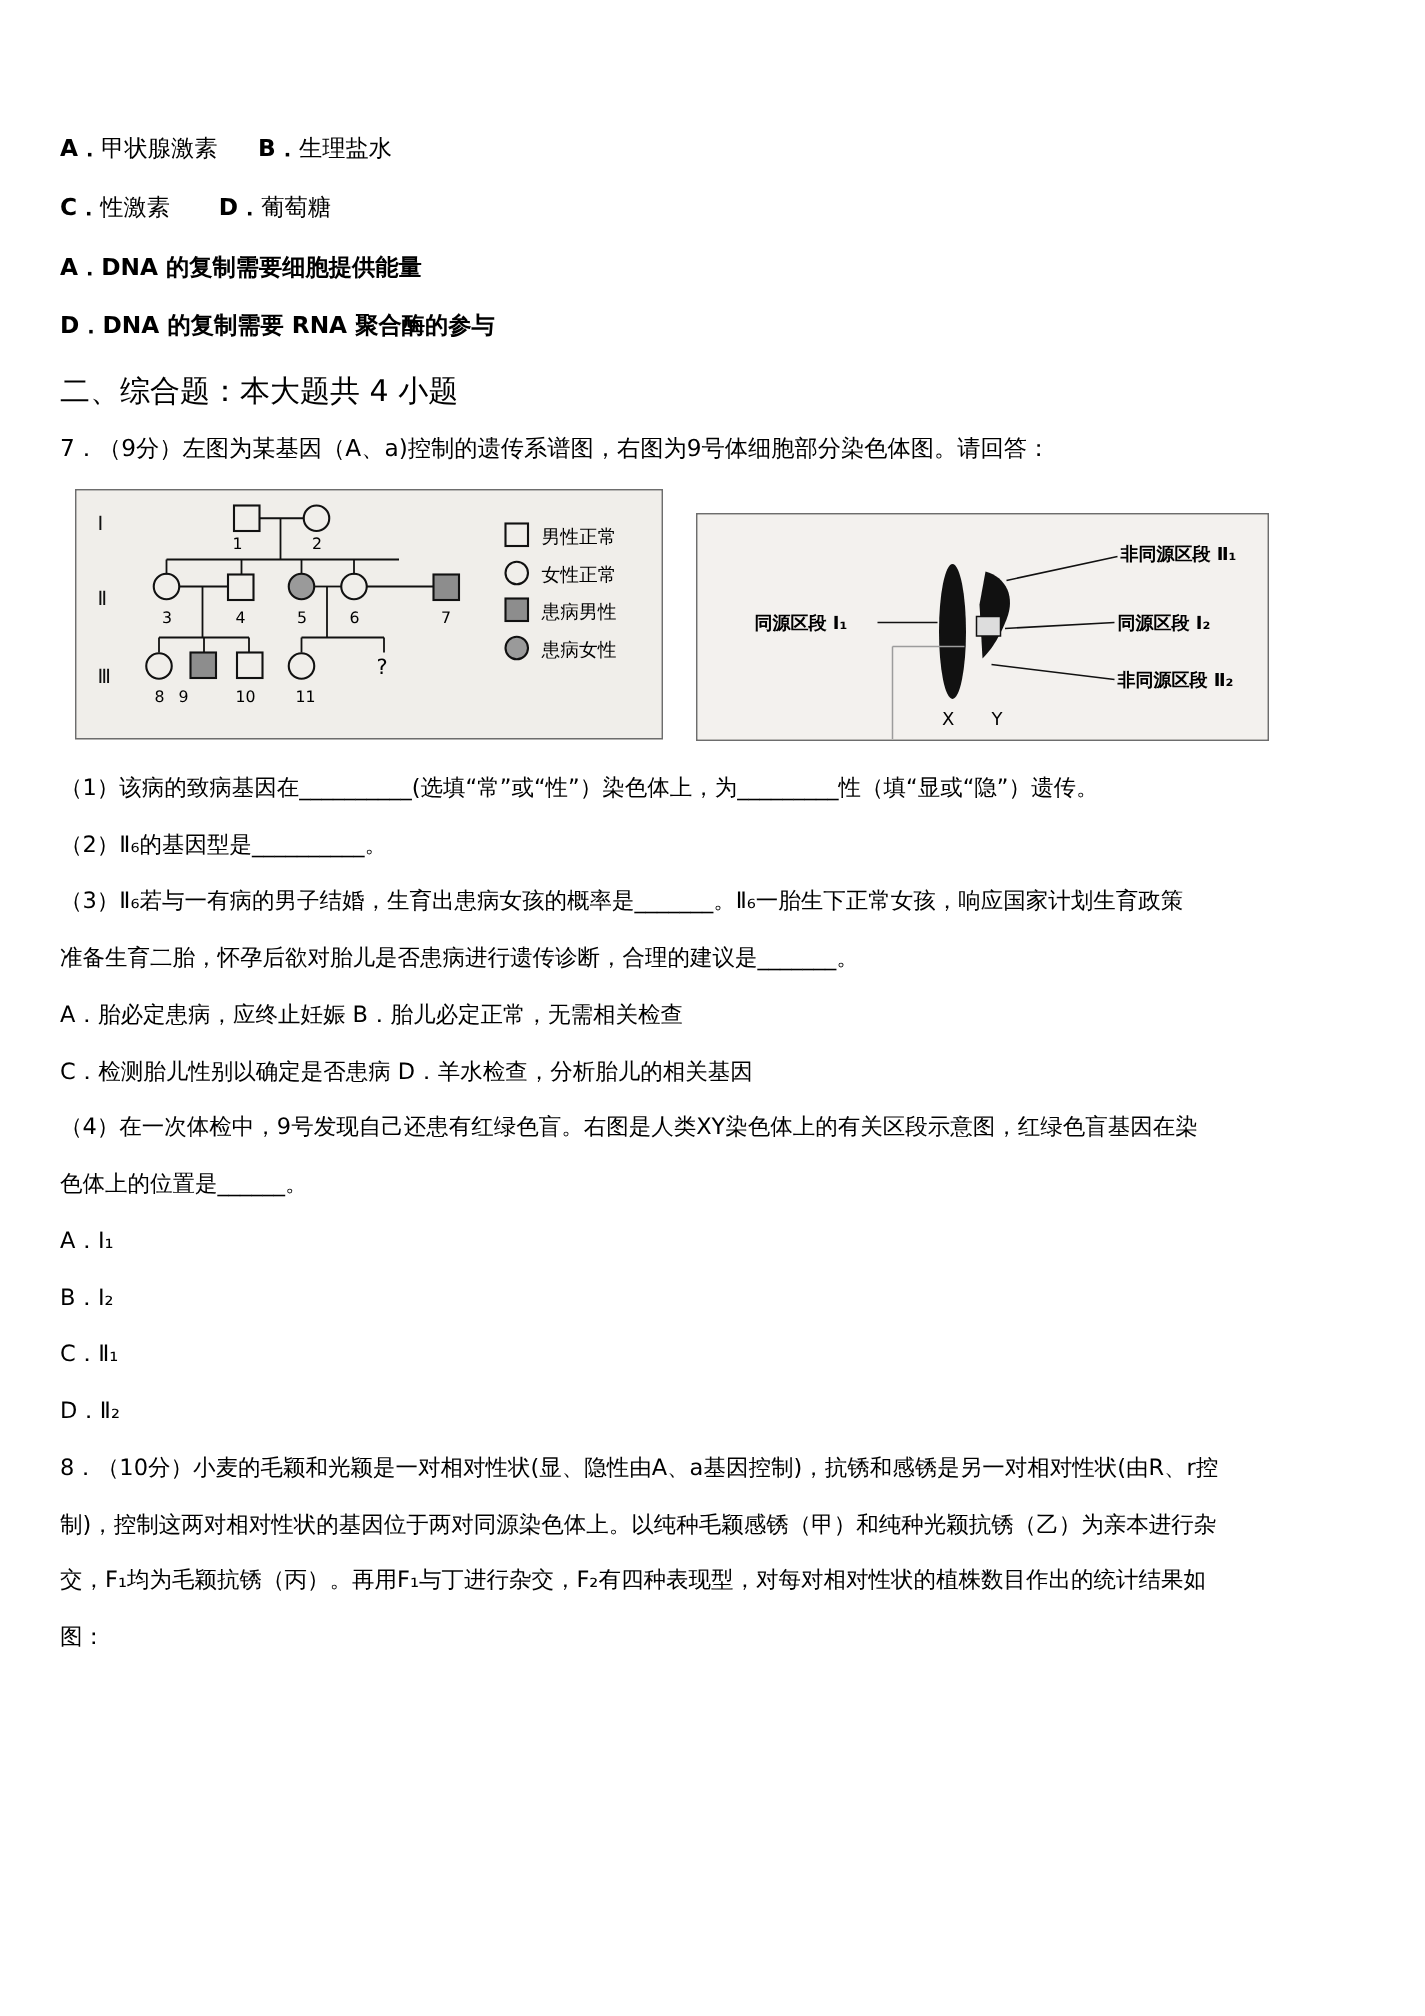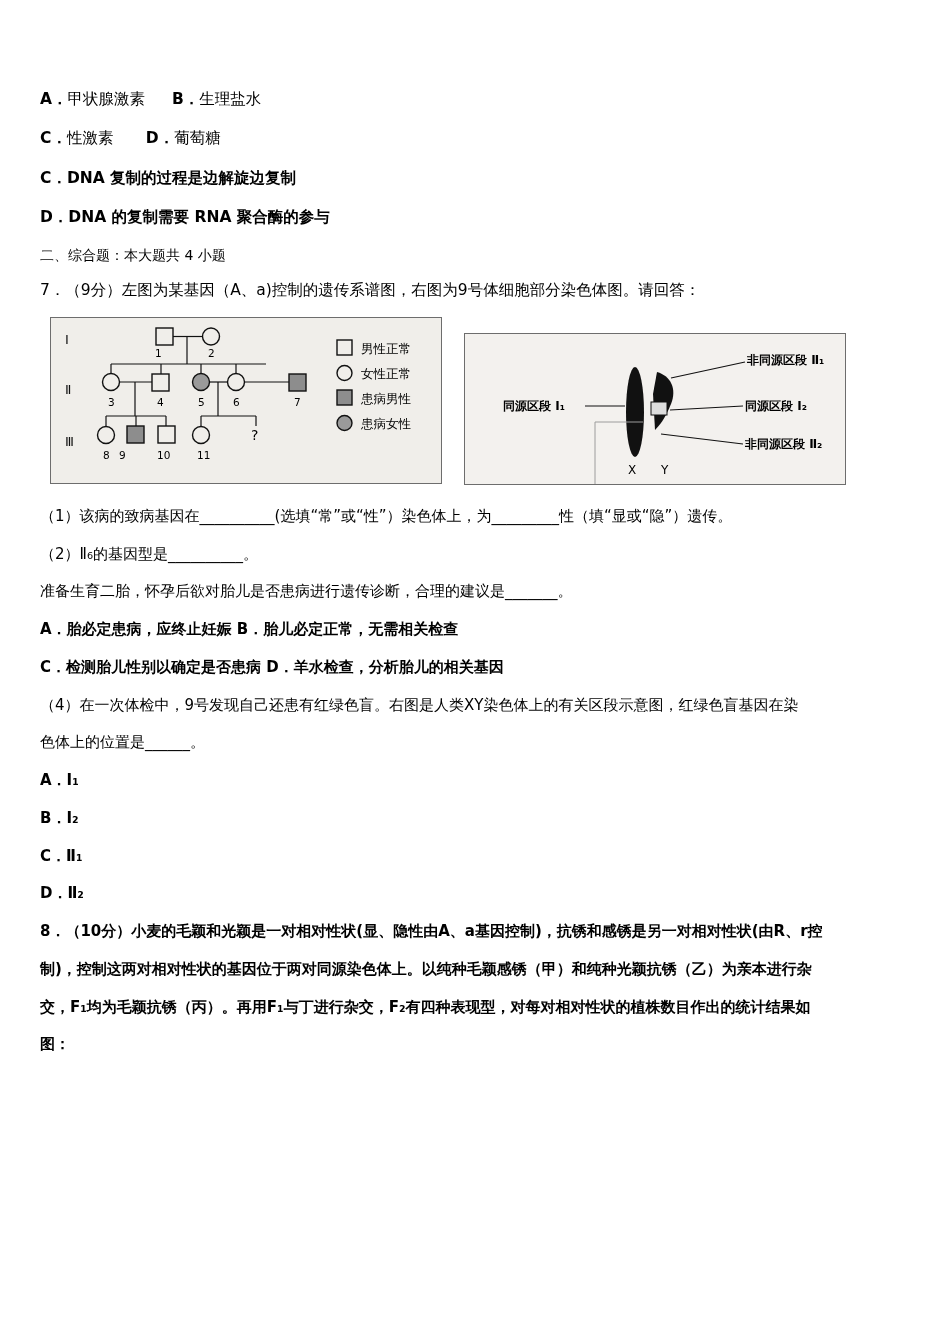--- a/index.html
+++ b/index.html
@@ -34,32 +34,32 @@
   }
   .opt-line .norm {
     font-weight: normal;
   }
   .q-line {
     font-size: 15.5px;
     line-height: 1.6;
     margin: 0 0 13px 0;
   }
   .section-title {
-    font-size: 14px;
+    font-size: 20px;
     margin: 10px 0 12px 0;
     line-height: 1.5;
   }
   .para {
     font-size: 15px;
     line-height: 1.85;
     margin: 0 0 10px 0;
     text-align: justify;
   }
   .para-bold {
-    font-weight: bold;
+    font-weight: normal;
   }
   .figures {
     display: flex;
     gap: 22px;
     margin: 14px 0 18px 10px;
   }
   .fig {
     border: 1px solid #6d6d6d;
     background: #f2f0ec;
     position: relative;
@@ -81,21 +81,21 @@
       <span>B．</span><span class="norm">生理盐水</span>
     </div>
 
     <div class="opt-line">
       <span>C．</span><span class="norm">性激素</span>
       &nbsp;&nbsp;&nbsp;&nbsp;
       <span>D．</span><span class="norm">葡萄糖</span>
     </div>
 
 
-    <div class="opt-line">C．DNA 复制的过程是边解旋边复制</div>
+    <div class="opt-line">A．DNA 的复制需要细胞提供能量</div>
     <div class="opt-line">D．DNA 的复制需要 RNA 聚合酶的参与</div>
 
     <div class="section-title">二、综合题：本大题共 4 小题</div>
 
     <div class="q-line">7．（9分）左图为某基因（A、a)控制的遗传系谱图，右图为9号体细胞部分染色体图。请回答：</div>
 
     <div class="figures">
 
       <div class="fig fig1">
         <svg width="390" height="165" viewBox="0 0 390 165">
@@ -191,20 +191,21 @@
 
           <line x1="130" y1="88" x2="178" y2="88" stroke="#9c9c9c" stroke-width="1"></line>
           <line x1="130" y1="88" x2="130" y2="150" stroke="#9c9c9c" stroke-width="1"></line>
         </svg>
       </div>
 
     </div>
 
     <div class="para">（1）该病的致病基因在__________(选填“常”或“性”）染色体上，为_________性（填“显或“隐”）遗传。</div>
     <div class="para">（2）Ⅱ₆的基因型是__________。</div>
+    <div class="para">（3）Ⅱ₆若与一有病的男子结婚，生育出患病女孩的概率是_______。Ⅱ₆一胎生下正常女孩，响应国家计划生育政策</div>
     <div class="para">准备生育二胎，怀孕后欲对胎儿是否患病进行遗传诊断，合理的建议是_______。</div>
     <div class="para para-bold">A．胎必定患病，应终止妊娠            B．胎儿必定正常，无需相关检查</div>
     <div class="para para-bold">C．检测胎儿性别以确定是否患病    D．羊水检查，分析胎儿的相关基因</div>
     <div class="para">（4）在一次体检中，9号发现自己还患有红绿色盲。右图是人类XY染色体上的有关区段示意图，红绿色盲基因在染</div>
     <div class="para">色体上的位置是______。</div>
 
     <div class="para para-bold">A．Ⅰ₁</div>
     <div class="para para-bold">B．Ⅰ₂</div>
     <div class="para para-bold">C．Ⅱ₁</div>
     <div class="para para-bold">D．Ⅱ₂</div>

